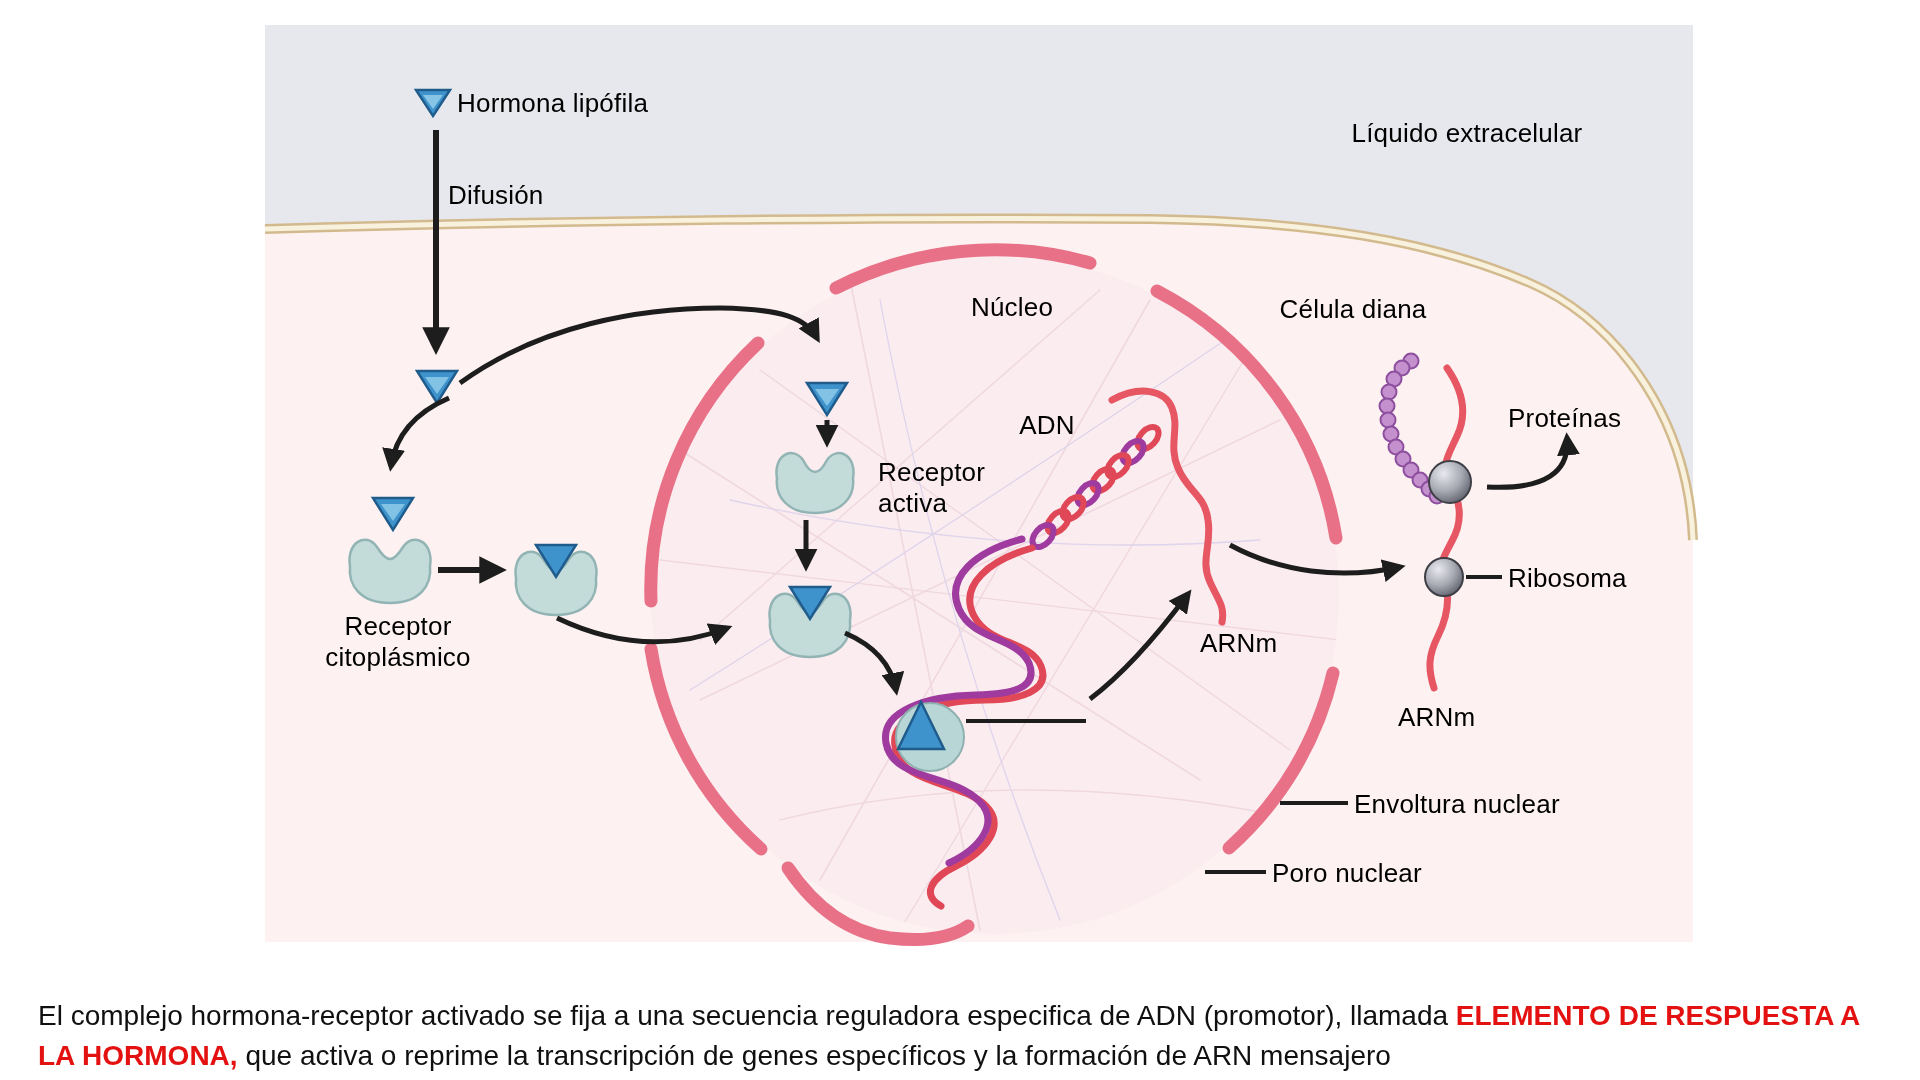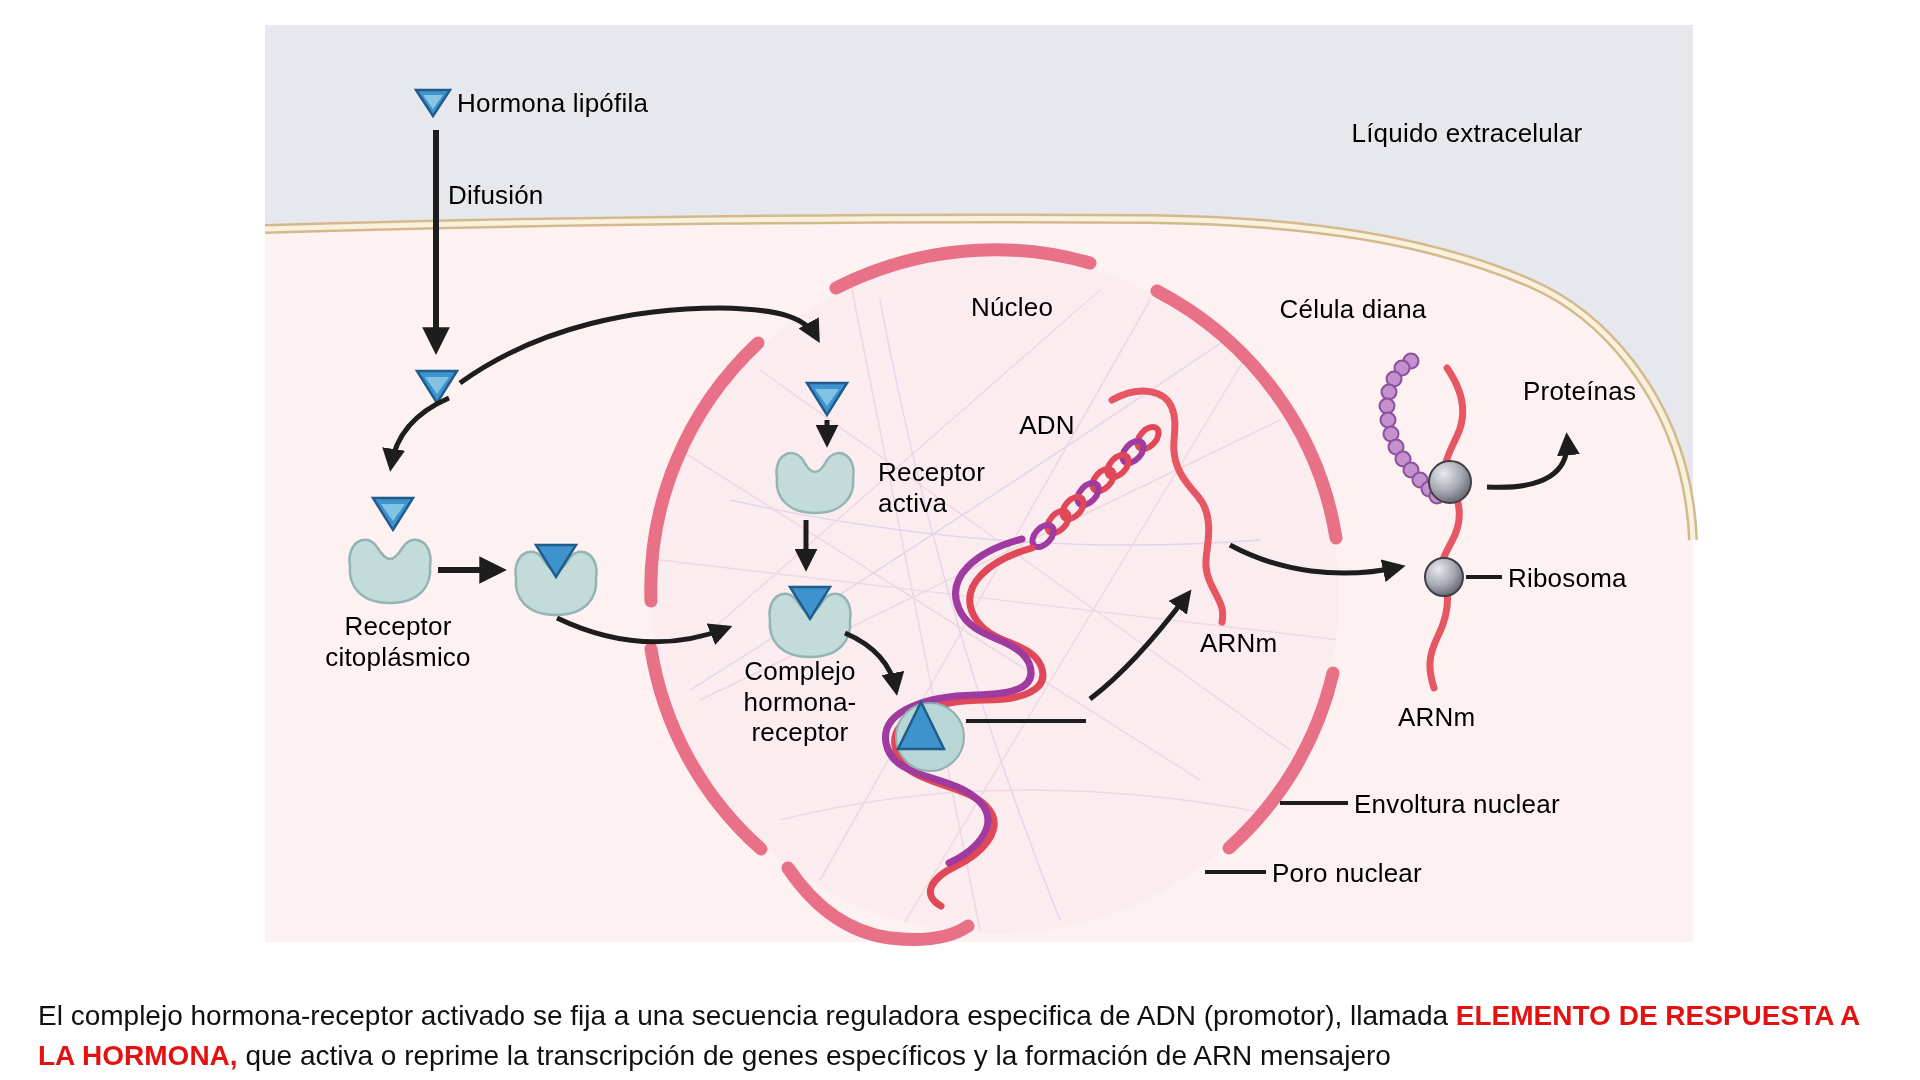--- a/index.html
+++ b/index.html
@@ -185,31 +185,26 @@
 <div class="lbl" style="left:878px; top:457px;">
   <span class="ln">Receptor</span>
   <span class="ln">activa</span>
 </div>
 
 <div class="lbl center" style="left:398px; top:611px;">
   <span class="ln">Receptor</span>
   <span class="ln">citoplásmico</span>
 </div>
 
-<div class="lbl center" style="left:800px; top:656px;">
-  <span class="ln">Complejo</span>
-  <span class="ln">hormona-</span>
-  <span class="ln">receptor</span>
-</div>
 
 
 <div class="lbl" style="left:1200px; top:628px;">ARNm</div>
 <div class="lbl" style="left:1398px; top:702px;">ARNm</div>
 <div class="lbl" style="left:1354px; top:789px;">Envoltura nuclear</div>
 <div class="lbl" style="left:1272px; top:858px;">Poro nuclear</div>
-<div class="lbl" style="left:1508px; top:376px;margin-left:15px;">Proteínas</div>
+<div class="lbl" style="left:1508px; top:403px;">Proteínas</div>
 <div class="lbl" style="left:1508px; top:563px;text-align:center;">Ribosoma</div>
 
 <p id="caption">
   <span>El complejo hormona-receptor activado se fija a una secuencia reguladora especifica de ADN (promotor), llamada </span><span class="cap-red">ELEMENTO DE RESPUESTA A LA HORMONA,</span><span> que activa o reprime la transcripción de genes específicos y la formación de ARN mensajero</span>
 </p>
 
 </div>
 
 </body></html>

